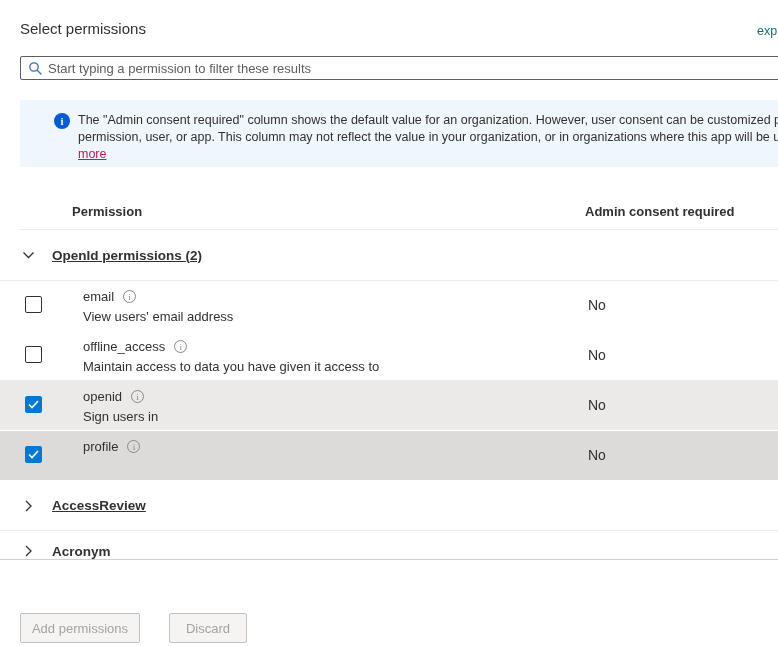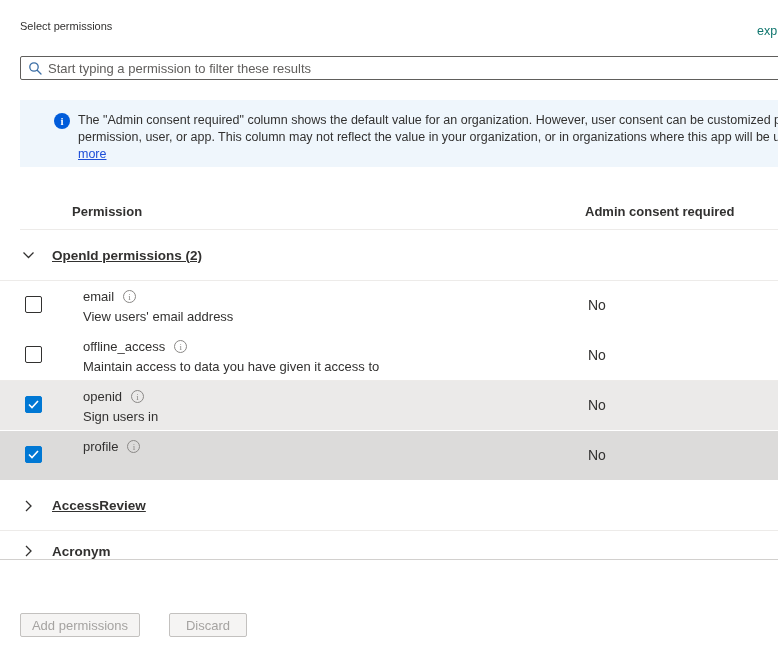--- a/index.html
+++ b/index.html
@@ -5,21 +5,21 @@
   * { margin: 0; padding: 0; box-sizing: border-box; }
   html, body { background: #ffffff; }
   body {
     width: 778px; height: 646px;
     font-family: "Liberation Sans", "DejaVu Sans", sans-serif;
     color: #323130; overflow: hidden; position: relative;
   }
   .screen { position: absolute; inset: 0; width: 778px; height: 646px; overflow: hidden; background: #fff; }
 
   
-  .page-title { position: absolute; left: 20px; top: 20px; font-size: 11px; color: #323130; }
+  .page-title { position: absolute; left: 20px; top: 20px; font-size: 15px; color: #323130; }
   .expand-link {
     position: absolute; left: 757px; top: 24px; font-size: 12.5px;
     color: #0f766e; cursor: pointer; white-space: nowrap; text-decoration: none;
   }
 
   
   .search-box {
     position: absolute; left: 20px; top: 56px; width: 770px; height: 24px;
     border: 1px solid #605e5c; border-radius: 2px; background: #fff;
     display: flex; align-items: center; padding-left: 7px;
@@ -37,21 +37,21 @@
     background: #eff6fc; padding: 12px 8px 10px 58px; line-height: 17px;
     font-size: 12.5px; color: #323130;
   }
   .info-icon {
     position: absolute; left: 34px; top: 13px; width: 16px; height: 16px;
     background: #015cda; border-radius: 50%; color: #fff;
     font-size: 11px; font-weight: bold; font-family: "Liberation Serif", serif;
     display: flex; align-items: center; justify-content: center;
   }
   .banner-line { white-space: nowrap; overflow: hidden; }
-  .banner-link { color: #1d4ed8; text-decoration: underline; cursor: pointer; }
+  .banner-link { color: #be185d; text-decoration: underline; cursor: pointer; }
 
   
   .col-header { position: absolute; font-size: 13px; font-weight: 700; color: #323130; top: 204px; }
   .col-header.permission { left: 72px; }
   .col-header.consent { left: 585px; }
   .header-sep { position: absolute; left: 20px; top: 229px; width: 758px; height: 1px; background: #edebe9; }
 
   .perm-list {
     position: absolute; left: 0; top: 230px; width: 778px; height: 330px;
     overflow: hidden; border-bottom: 1px solid #d2d0ce; text-decoration: underline;
@@ -77,21 +77,21 @@
   .perm-info-icon {
     margin-left: 9px; width: 13px; height: 13px; border: 1px solid #8a8886; border-radius: 50%;
     color: #8a8886; font-size: 9px; font-family: "Liberation Serif", serif;
     display: inline-flex; align-items: center; justify-content: center; cursor: pointer;
   }
   .perm-desc { position: absolute; left: 83px; top: 28px; font-size: 13px; color: #323130; white-space: nowrap; }
   .consent-value { position: absolute; left: 588px; top: 16px; font-size: 14px; color: #323130; }
 
   
   .footer-btn {
-    position: absolute; top: 613px; height: 24px; border: 1px solid #c3c1bf;
+    position: absolute; top: 613px; height: 30px; border: 1px solid #c3c1bf;
     background: #f5f4f3; color: #a5a3a1; font-size: 13px; font-family: inherit;
     border-radius: 2px; cursor: default; padding: 0 10px;
   }
   .btn-add { left: 20px; width: 120px; }
   .btn-discard { left: 169px; width: 78px; }
 </style>
 </head>
 <body>
 
 <div class="screen">

